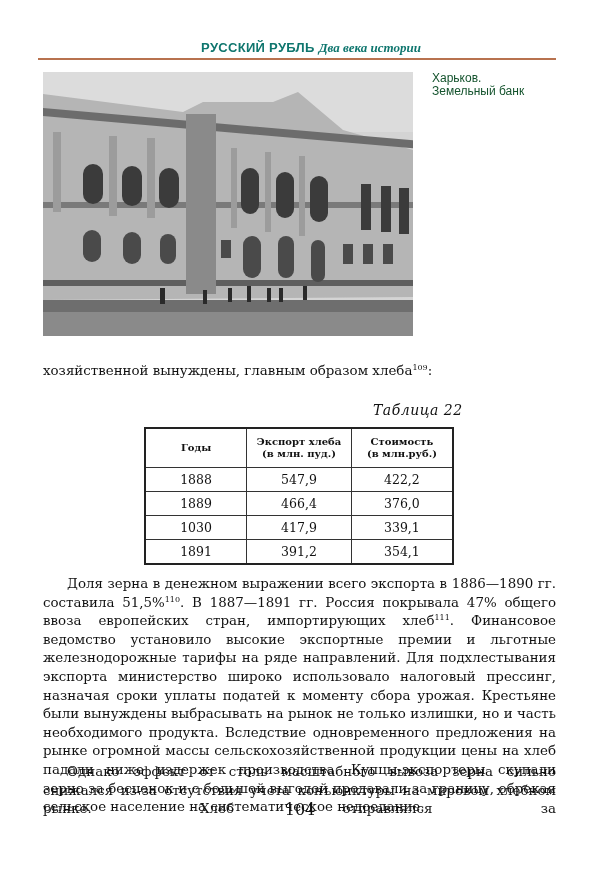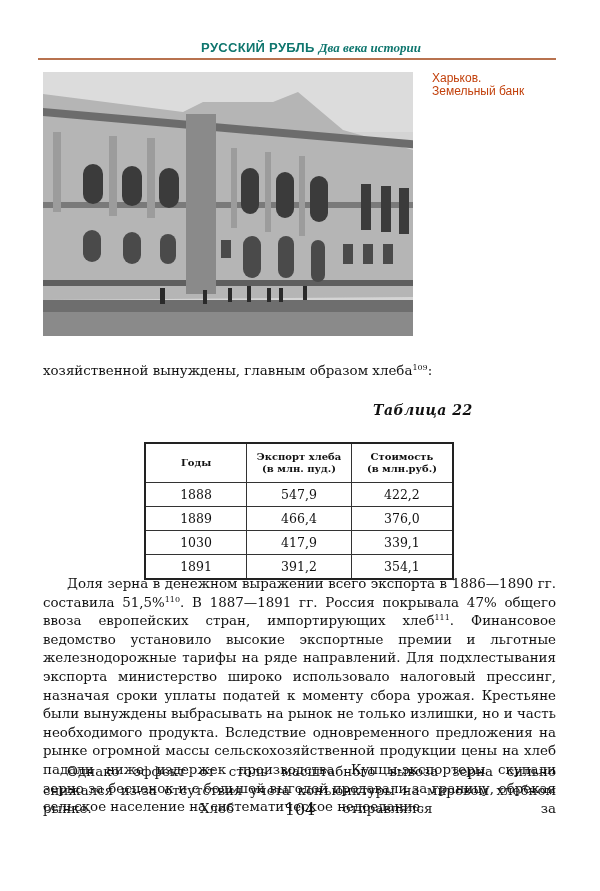--- a/index.html
+++ b/index.html
@@ -15,36 +15,36 @@
     .header .sub { font-family: "Liberation Serif", serif; font-style: italic; font-weight: bold; margin-left: 4px; }
     .header-rule { position: absolute; left: 38px; top: 58px; width: 518px; height: 2px; background: #b8724f; }
 
     .photo {
       position: absolute; left: 43px; top: 72px; width: 370px; height: 264px; overflow: hidden;
       background: linear-gradient(180deg, #d9d9d9 0%, #cfcfcf 35%, #bdbdbd 60%, #8f8f8f 85%, #7a7a7a 100%);
     }
     .photo svg { position: absolute; left: 0; top: 0; }
     .caption {
       position: absolute; left: 432px; top: 72px; width: 150px;
-      font-family: "Liberation Sans", sans-serif; font-size: 12px; line-height: 13px; color: #c2410c;
+      font-family: "Liberation Sans", sans-serif; font-size: 12px; line-height: 13px; color: #14532d;
     }
 
     .text { position: absolute; left: 43px; width: 513px; font-size: 13.4px; line-height: 18.6px; text-align: justify; }
     .text p { margin: 0; }
     .indent { text-indent: 24px; }
     sup { font-size: 8px; line-height: 0; vertical-align: 5px; }
     .tline { text-align-last: justify; }
 
     .table-label {
-      position: absolute; left: 373px; top: 402px; font-size: 14px; font-style: italic; font-weight: bold;
+      position: absolute; left: 373px; top: 402px; font-size: 14px; font-style: italic; font-weight: normal;
       font-family: "DejaVu Serif", serif; letter-spacing: 0.5px;
     }
     table.data {
       position: absolute; left: 144px; top: 427px; width: 310px; border-collapse: collapse;
-      border: 2px solid #222; font-size: 12.5px; margin-top: 15px;
+      border: 2px solid #222; font-size: 12.5px;
     }
     table.data th, table.data td { border: 1px solid #333; text-align: center; }
     table.data th { height: 36px; font-size: 10px; font-weight: bold; line-height: 12px; }
     table.data td { height: 21px; }
     .page-number { position: absolute; left: 0; width: 600px; top: 800px; text-align: center; font-size: 16px; }
   </style>
 </head>
 <body>
 
 <div class="header">

